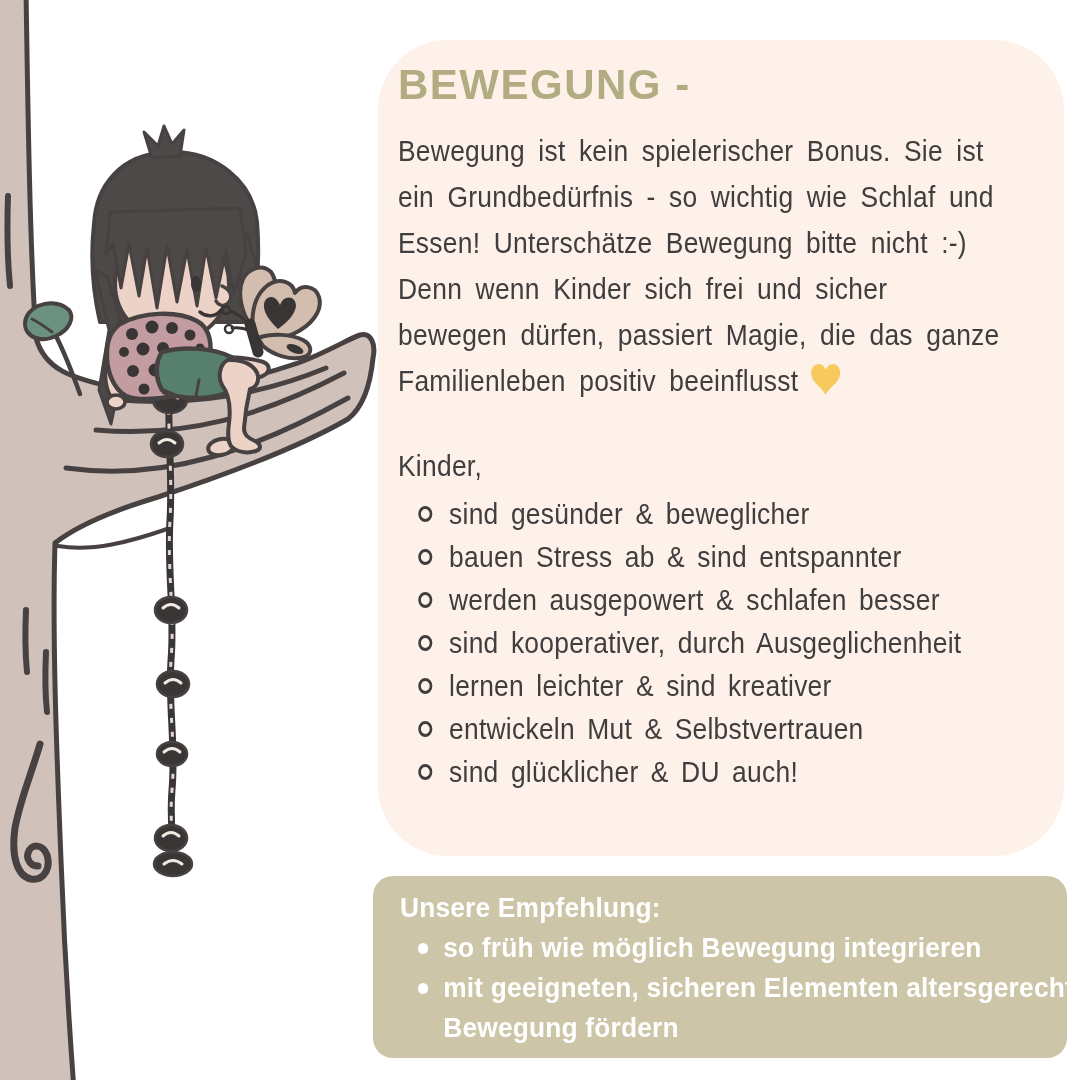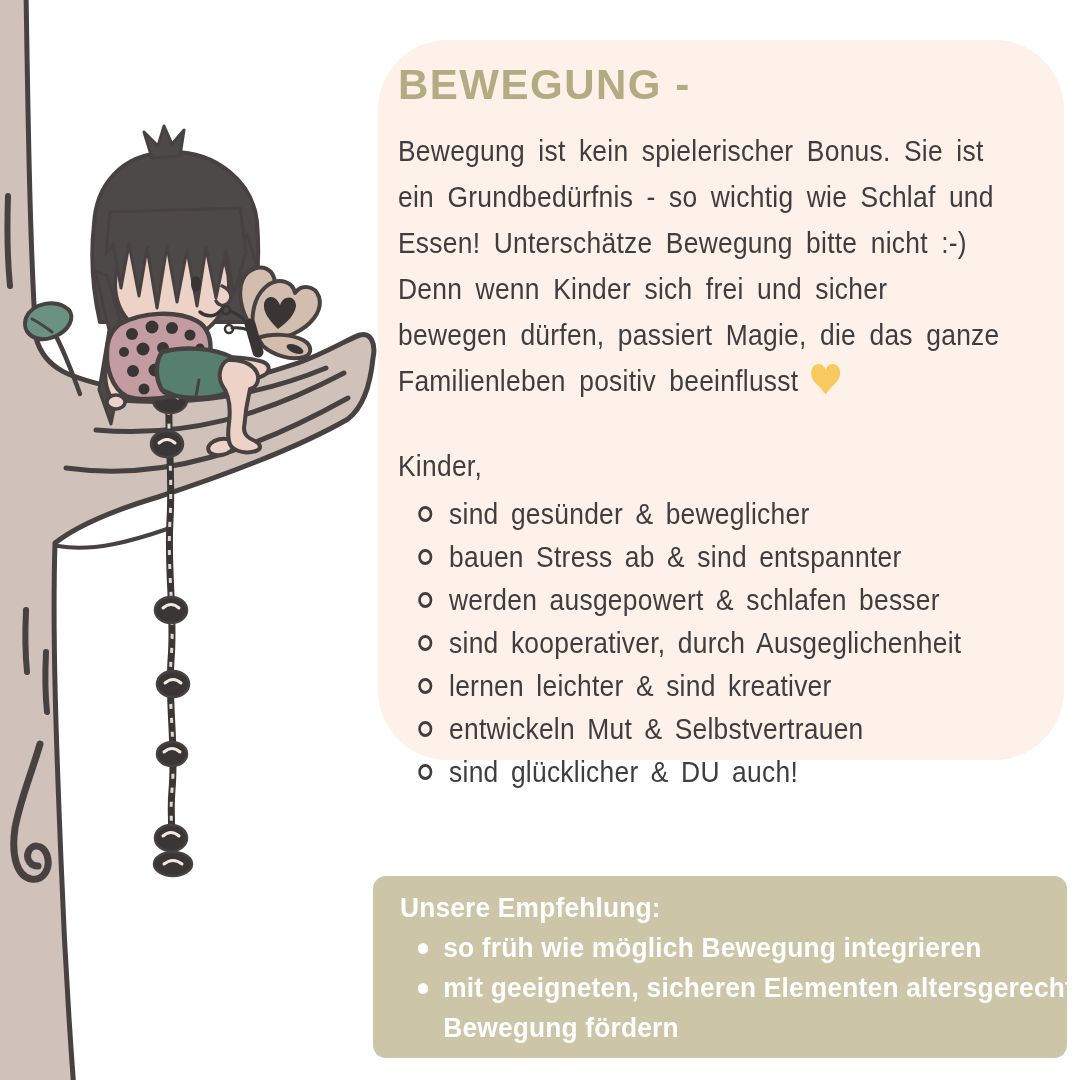--- a/index.html
+++ b/index.html
@@ -4,21 +4,21 @@
 <style>
   html,body { margin:0; padding:0; background:#ffffff; }
   .stage {
     position:relative; width:1080px; height:1080px; overflow:hidden;
     background:#ffffff; font-family:"Liberation Sans", sans-serif;
   }
   .illustration { position:absolute; left:0; top:0; width:395px; height:1080px; }
 
   
   .cream-panel {
-    position:absolute; left:378px; top:40px; width:686px; height:720px;
+    position:absolute; left:378px; top:40px; width:686px; height:816px;
     background:#FDF1E9; border-radius:70px;
   }
   .cream-inner { position:absolute; left:20px; top:14px; right:18px; }
   .title-line {
     font-size:42px; font-weight:bold; line-height:62px;
     letter-spacing:1.5px; color:#B3AC83;
   }
   .condense { transform:scaleX(0.88); transform-origin:left top; width:113.6%; }
   .body-copy { margin-top:12px; }
   .para-line {
@@ -29,21 +29,21 @@
   .list-intro { margin-top:36px; font-size:30px; line-height:44px; color:#3F3D3D; letter-spacing:0.3px; }
   ul.benefits { list-style:none; margin:4px 0 0 0; padding:0; }
   ul.benefits li { display:flex; align-items:center; font-size:30px; line-height:43px;
     color:#3F3D3D; word-spacing:0.18em; letter-spacing:0.3px; white-space:nowrap; }
   .ring { width:10px; height:10px; border:3px solid #3F3D3D; border-radius:50%;
     margin:0 19px 0 23px; flex:none; }
 
   
   .olive-panel {
     position:absolute; left:373px; top:876px; width:694px; height:182px;
-    background:#CCC5A7; border-radius:13px;
+    background:#CCC5A7; border-radius:20px;
   }
   .olive-inner { position:absolute; left:27px; top:12px; right:20px; }
   .condense2 { transform:scaleX(0.94); transform-origin:left top; width:106.4%; }
   .rec-heading { font-size:28px; font-weight:bold; color:#ffffff; line-height:40px; letter-spacing:0.2px; }
   ul.recs { list-style:none; margin:0; padding:0; }
   ul.recs li { display:flex; align-items:flex-start; font-size:28px; font-weight:bold;
     color:#ffffff; line-height:40px; letter-spacing:0.2px; }
   .dot { width:11px; height:11px; border-radius:50%; background:#ffffff;
     margin:15px 16px 0 19px; flex:none; }
 </style>

